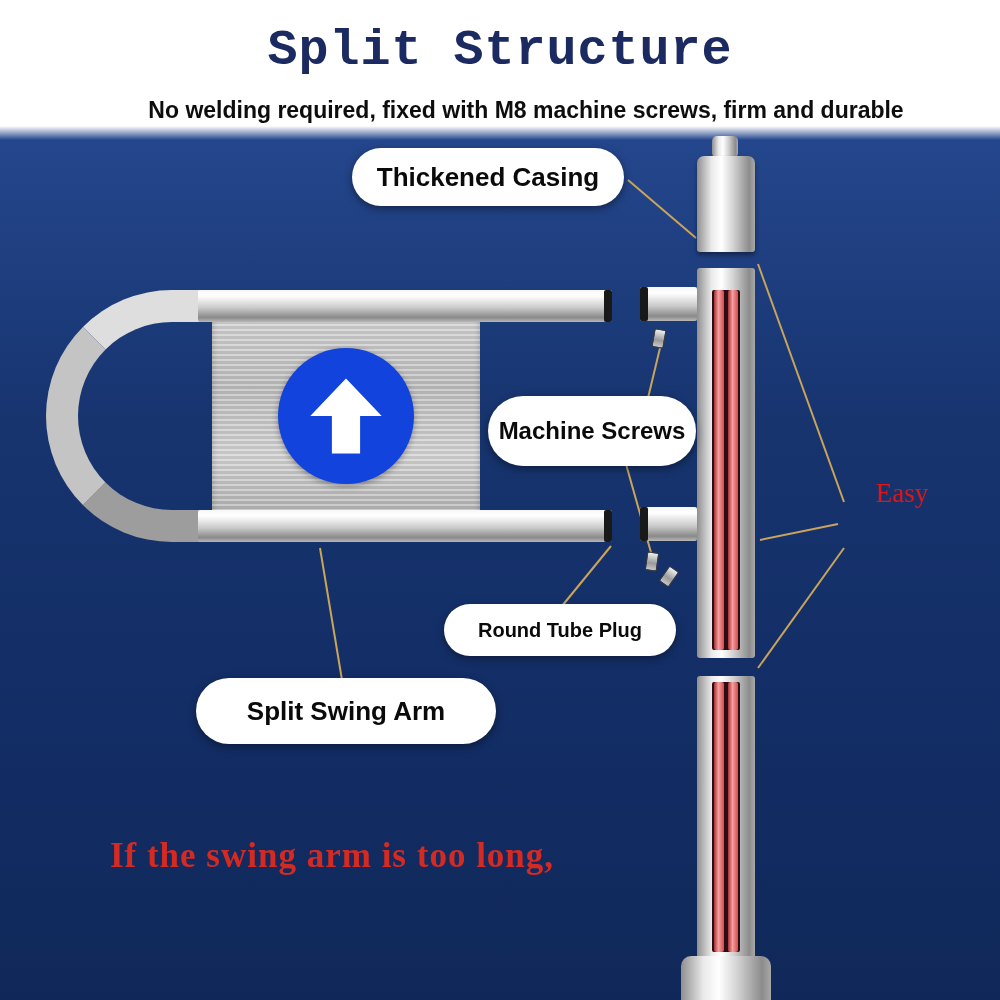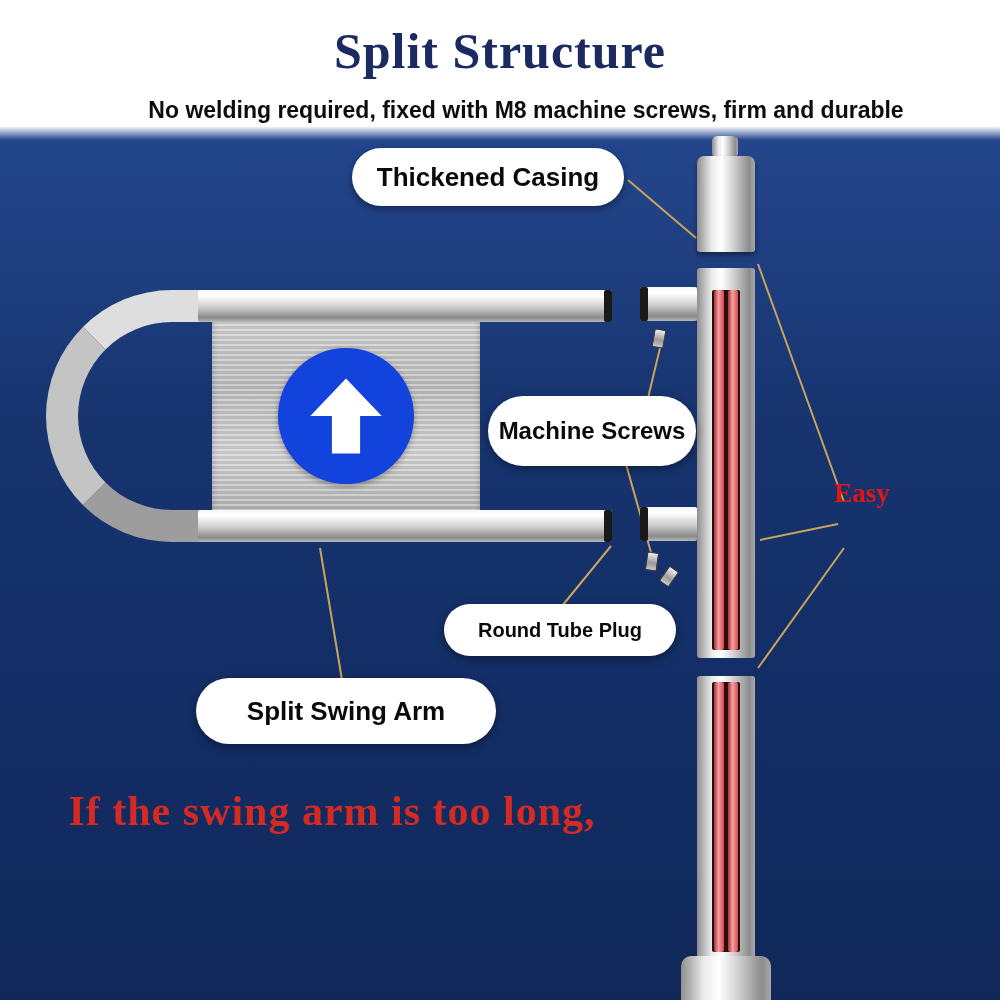--- a/index.html
+++ b/index.html
@@ -7,21 +7,21 @@
     position:relative;
     width:1000px;height:1000px;
     overflow:hidden;
     font-family:"Liberation Sans",sans-serif;
     background:linear-gradient(180deg,#ffffff 0px,#ffffff 126px,#24468c 140px,#17346f 420px,#122c63 780px,#102859 1000px);
   }
   
   .title{
     position:absolute;top:22px;left:0;width:100%;
     text-align:center;
-    font-family:Liberation Serif, serif;
+    font-family:Liberation Mono, monospace;
     font-weight:800;font-size:50px;color:#1b2a60;letter-spacing:1px;
   }
   .subtitle{
     position:absolute;top:97px;left:0;width:100%;
     text-align:center;
     font-size:23px;font-weight:600;color:#0d0d0d;margin-left:26px;
   }
   
   svg.lines{position:absolute;left:0;top:0;z-index:3;pointer-events:none;}
   
@@ -75,28 +75,28 @@
     position:absolute;z-index:10;background:#ffffff;border-radius:999px;
     display:flex;align-items:center;justify-content:center;
     color:#0a0a0a;font-weight:700;box-shadow:0 3px 8px rgba(0,0,0,.4);
   }
   .pill.casing{left:352px;top:148px;width:272px;height:58px;font-size:26px;}
   .pill.screws{left:488px;top:396px;width:208px;height:70px;font-size:24px;}
   .pill.plug{left:444px;top:604px;width:232px;height:52px;font-size:20px;}
   .pill.arm{left:196px;top:678px;width:300px;height:66px;font-size:26px;}
   
   .easy{
-    position:absolute;left:768px;top:478px;width:188px;z-index:10;
-    text-align:center;font-family:"Liberation Serif",serif;font-weight:700;
+    position:absolute;left:808px;top:478px;width:188px;z-index:10;
+    text-align:center;font-family:"Liberation Serif",serif;font-weight:400;
     font-size:27px;line-height:31px;color:#e01616;
   }
   .note{
-    position:absolute;left:62px;top:788px;width:540px;z-index:10;
+    position:absolute;left:62px;top:832px;width:540px;z-index:10;
     text-align:center;font-family:"Liberation Serif",serif;font-weight:700;
-    font-size:42px;line-height:47px;color:#d42a22;letter-spacing:1px;
+    font-size:35px;line-height:47px;color:#d42a22;letter-spacing:1px;
   }
 </style>
 </head>
 <body>
 
 <div class="canvas">
 
   <div class="title">Split Structure</div>
   <div class="subtitle">No welding required, fixed with M8 machine screws, firm and durable</div>
 

